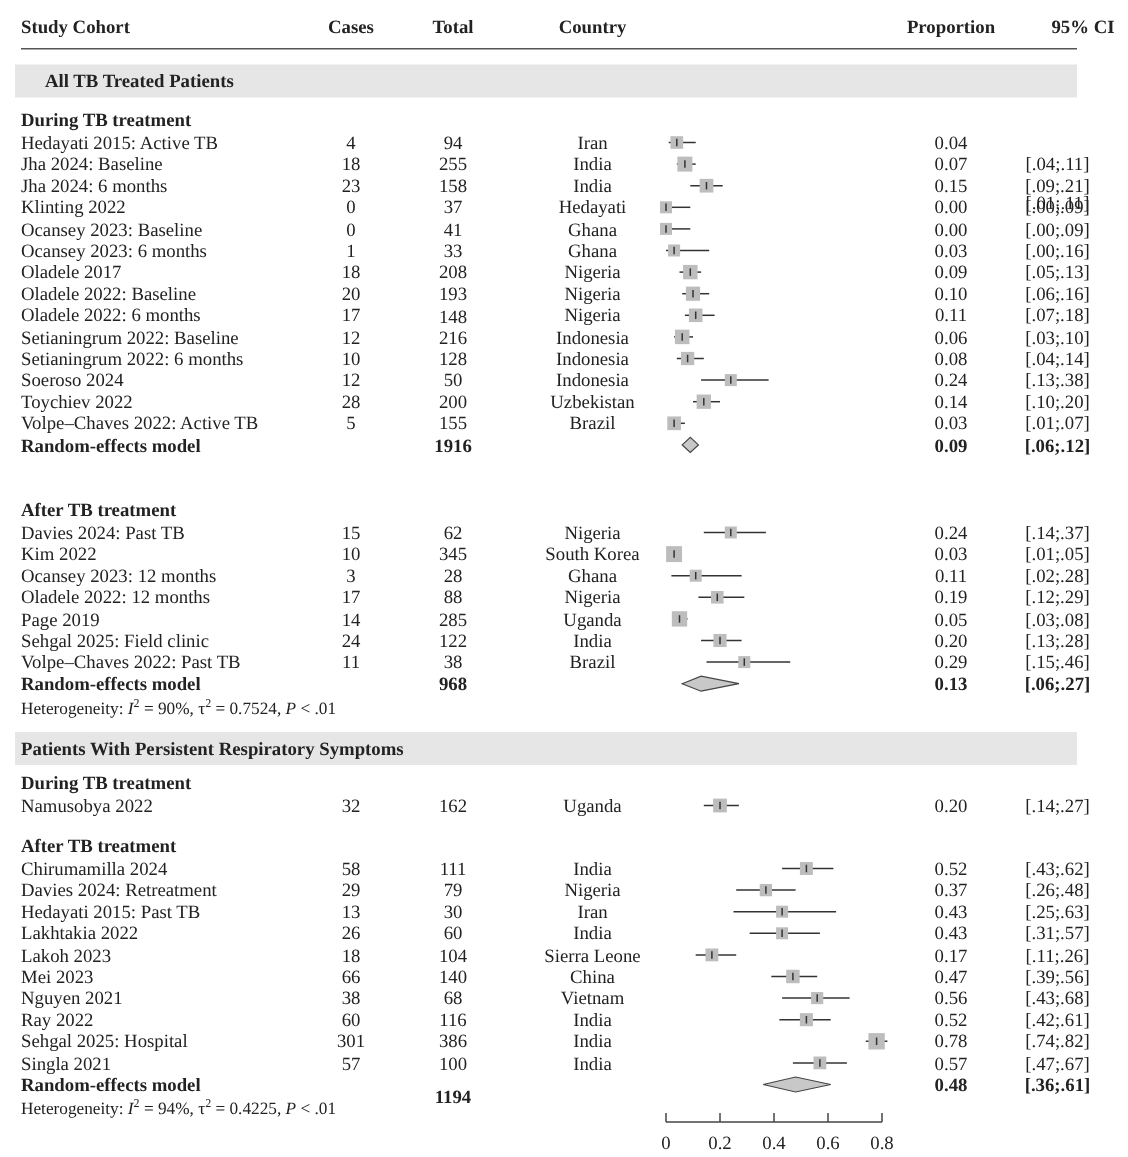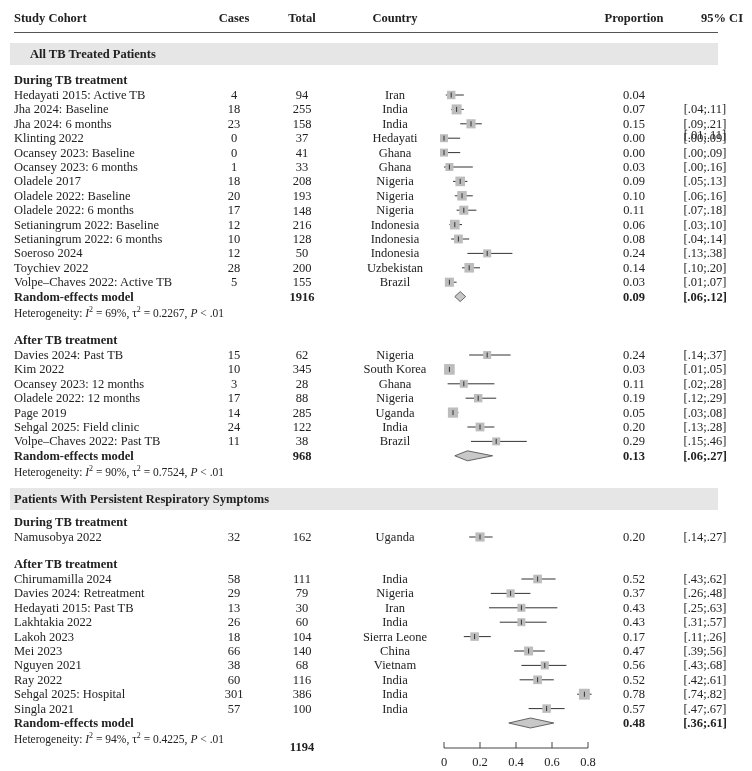--- a/index.html
+++ b/index.html
@@ -218,21 +218,20 @@
     <div class="txt" style="left: 14px; top: 275.2px;">Volpe–Chaves 2022: Active TB</div>
     <div class="txt c" style="left: 234px; top: 275.2px;">5</div>
     <div class="txt c" style="left: 302px; top: 275.2px;">155</div>
     <div class="txt c" style="left: 395px; top: 275.2px;">Brazil</div>
     <div class="txt c" style="left: 634px; top: 275.2px;">0.03</div>
     <div class="txt c" style="left: 705px; top: 275.2px;">[.01;.07]</div>
     <div class="txt bold" style="left: 14px; top: 289.6px;">Random-effects model</div>
     <div class="txt c bold" style="left: 302px; top: 289.6px;">1916</div>
     <div class="txt c bold" style="left: 634px; top: 289.6px;">0.09</div>
     <div class="txt c bold" style="left: 705px; top: 289.6px;">[.06;.12]</div>
-    <div class="txt het" style="left: 14px; top: 303px;">Heterogeneity: <i>I</i><sup style="font-size:8px">2</sup> = 69%, τ<sup style="font-size:8px">2</sup> = 0.2267, <i>P</i> &lt; .01</div>
     <div class="txt bold" style="left: 14px; top: 333px;">After TB treatment</div>
     <div class="txt" style="left: 14px; top: 348px;">Davies 2024: Past TB</div>
     <div class="txt c" style="left: 234px; top: 348px;">15</div>
     <div class="txt c" style="left: 302px; top: 348px;">62</div>
     <div class="txt c" style="left: 395px; top: 348px;">Nigeria</div>
     <div class="txt c" style="left: 634px; top: 348px;">0.24</div>
     <div class="txt c" style="left: 705px; top: 348px;">[.14;.37]</div>
     <div class="txt" style="left: 14px; top: 362.4px;">Kim 2022</div>
     <div class="txt c" style="left: 234px; top: 362.4px;">10</div>
     <div class="txt c" style="left: 302px; top: 362.4px;">345</div>
@@ -338,21 +337,21 @@
     <div class="txt c" style="left: 395px; top: 687.2px;">India</div>
     <div class="txt c" style="left: 634px; top: 687.2px;">0.78</div>
     <div class="txt c" style="left: 705px; top: 687.2px;">[.74;.82]</div>
     <div class="txt" style="left: 14px; top: 701.6px;">Singla 2021</div>
     <div class="txt c" style="left: 234px; top: 701.6px;">57</div>
     <div class="txt c" style="left: 302px; top: 701.6px;">100</div>
     <div class="txt c" style="left: 395px; top: 701.6px;">India</div>
     <div class="txt c" style="left: 634px; top: 701.6px;">0.57</div>
     <div class="txt c" style="left: 705px; top: 701.6px;">[.47;.67]</div>
     <div class="txt bold" style="left: 14px; top: 716px;">Random-effects model</div>
-    <div class="txt c bold" style="left: 302px; top: 740px;">1194</div>
+    <div class="txt c bold" style="left: 302px; top: 724px;">1194</div>
     <div class="txt c bold" style="left: 634px; top: 716px;">0.48</div>
     <div class="txt c bold" style="left: 705px; top: 716px;">[.36;.61]</div>
     <div class="txt het" style="left: 14px; top: 729.4px;">Heterogeneity: <i>I</i><sup style="font-size:8px">2</sup> = 94%, τ<sup style="font-size:8px">2</sup> = 0.4225, <i>P</i> &lt; .01</div>
     <div class="txt c" style="left: 444px; top: 755px;">0</div>
     <div class="txt c" style="left: 480px; top: 755px;">0.2</div>
     <div class="txt c" style="left: 516px; top: 755px;">0.4</div>
     <div class="txt c" style="left: 552px; top: 755px;">0.6</div>
     <div class="txt c" style="left: 588px; top: 755px;">0.8</div>
   </div>
 

